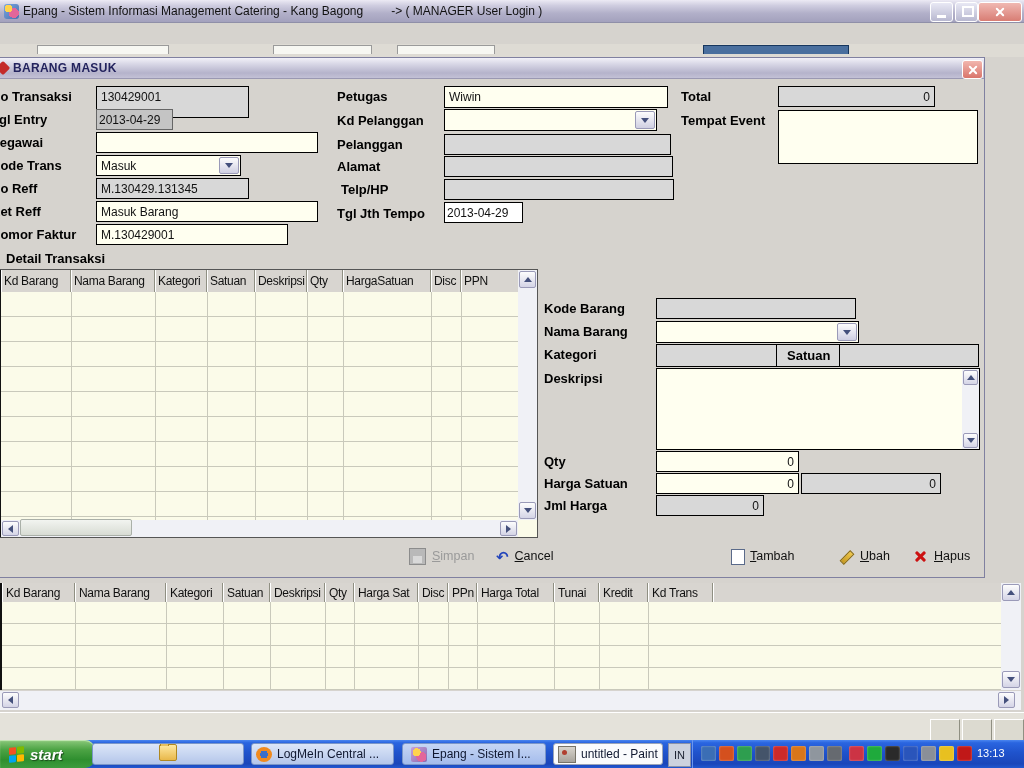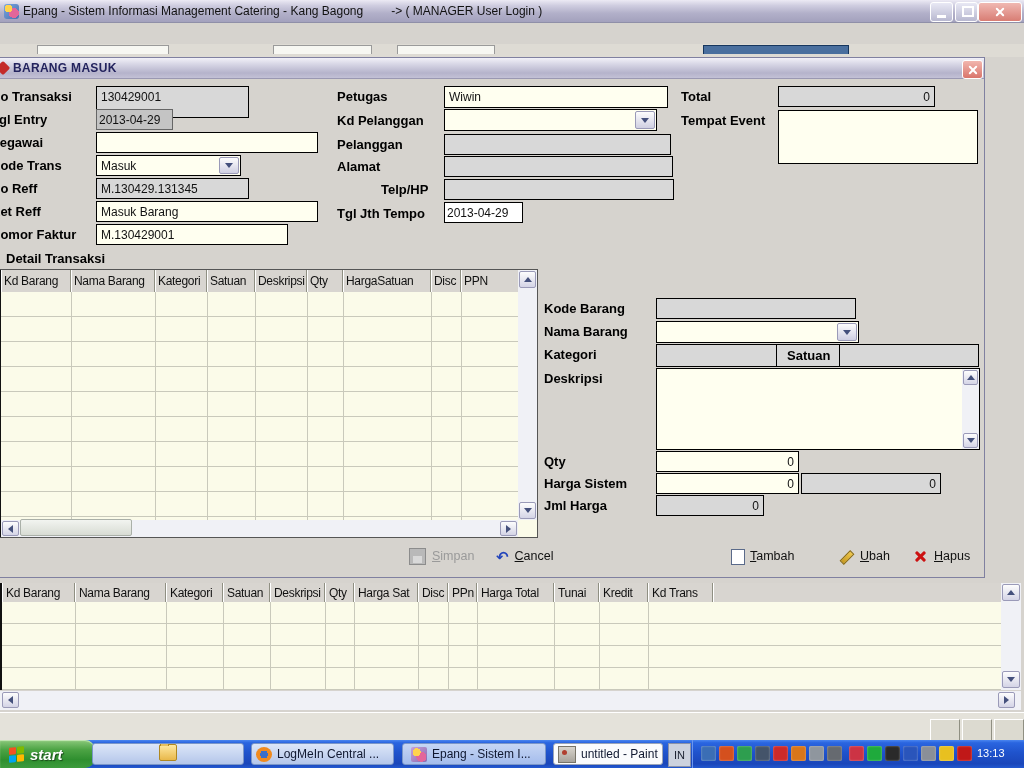--- a/index.html
+++ b/index.html
@@ -206,21 +206,21 @@
         </div>
     </div>
     <div class="fld grey" style="left:113px;top:120px;width:153px;height:21px;">M.130429.131345</div>
     <div class="fld cream" style="left:113px;top:143px;width:222px;height:21px;">Masuk Barang</div>
     <div class="fld cream" style="left:113px;top:166px;width:192px;height:21px;">M.130429001</div>
 
     <div class="lbl" style="left:354px;top:31px;">Petugas</div>
     <div class="lbl" style="left:354px;top:55px;">Kd Pelanggan</div>
     <div class="lbl" style="left:354px;top:79px;">Pelanggan</div>
     <div class="lbl" style="left:354px;top:101px;">Alamat</div>
-    <div class="lbl" style="left:358px;top:124px;margin-left:40px;">Telp/HP</div>
+    <div class="lbl" style="left:358px;top:124px;">Telp/HP</div>
     <div class="lbl" style="left:354px;top:148px;">Tgl Jth Tempo</div>
 
     <div class="fld cream" style="left:461px;top:28px;width:224px;height:22px;">Wiwin</div>
     <div class="fld cream" style="left:461px;top:51px;width:213px;height:22px;">
       <span></span>
       <div class="combo-btn">
           <div class="t-down"></div>
         </div>
     </div>
     <div class="fld grey" style="left:461px;top:76px;width:227px;height:21px;"></div>
@@ -293,21 +293,21 @@
           <div class="t-up"></div>
         </div>
       <div class="sbtn" style="right:1px;bottom:1px;width:15px;height:15px;">
           <div class="t-down"></div>
         </div>
     </div>
 
     <div class="lbl" style="left:561px;top:396px;">Qty</div>
     <div class="fld cream num" style="left:673px;top:393px;width:143px;height:21px;">0</div>
 
-    <div class="lbl" style="left:561px;top:418px;">Harga Sistem</div>
+    <div class="lbl" style="left:561px;top:418px;">Harga Satuan</div>
     <div class="fld cream num" style="left:673px;top:415px;width:143px;height:21px;">0</div>
     <div class="fld grey num" style="left:818px;top:415px;width:140px;height:21px;">0</div>
 
     <div class="lbl" style="left:561px;top:440px;">Jml Harga</div>
     <div class="fld grey num" style="left:673px;top:437px;width:108px;height:21px;">0</div>
 
     <div class="tool-btn disabled" style="left:426px;top:488px;">
       <div class="icon15 floppy"></div>
       <span><span class="u">S</span><span>impan</span></span>
     </div>

